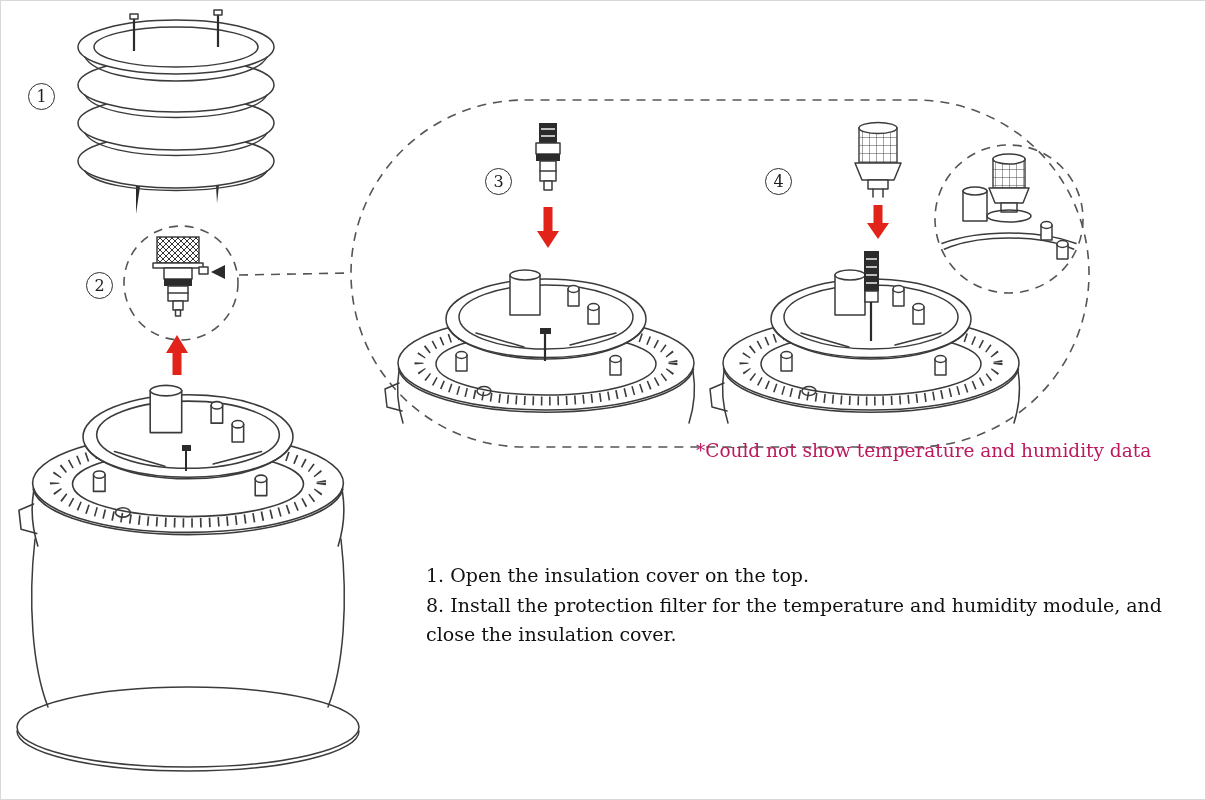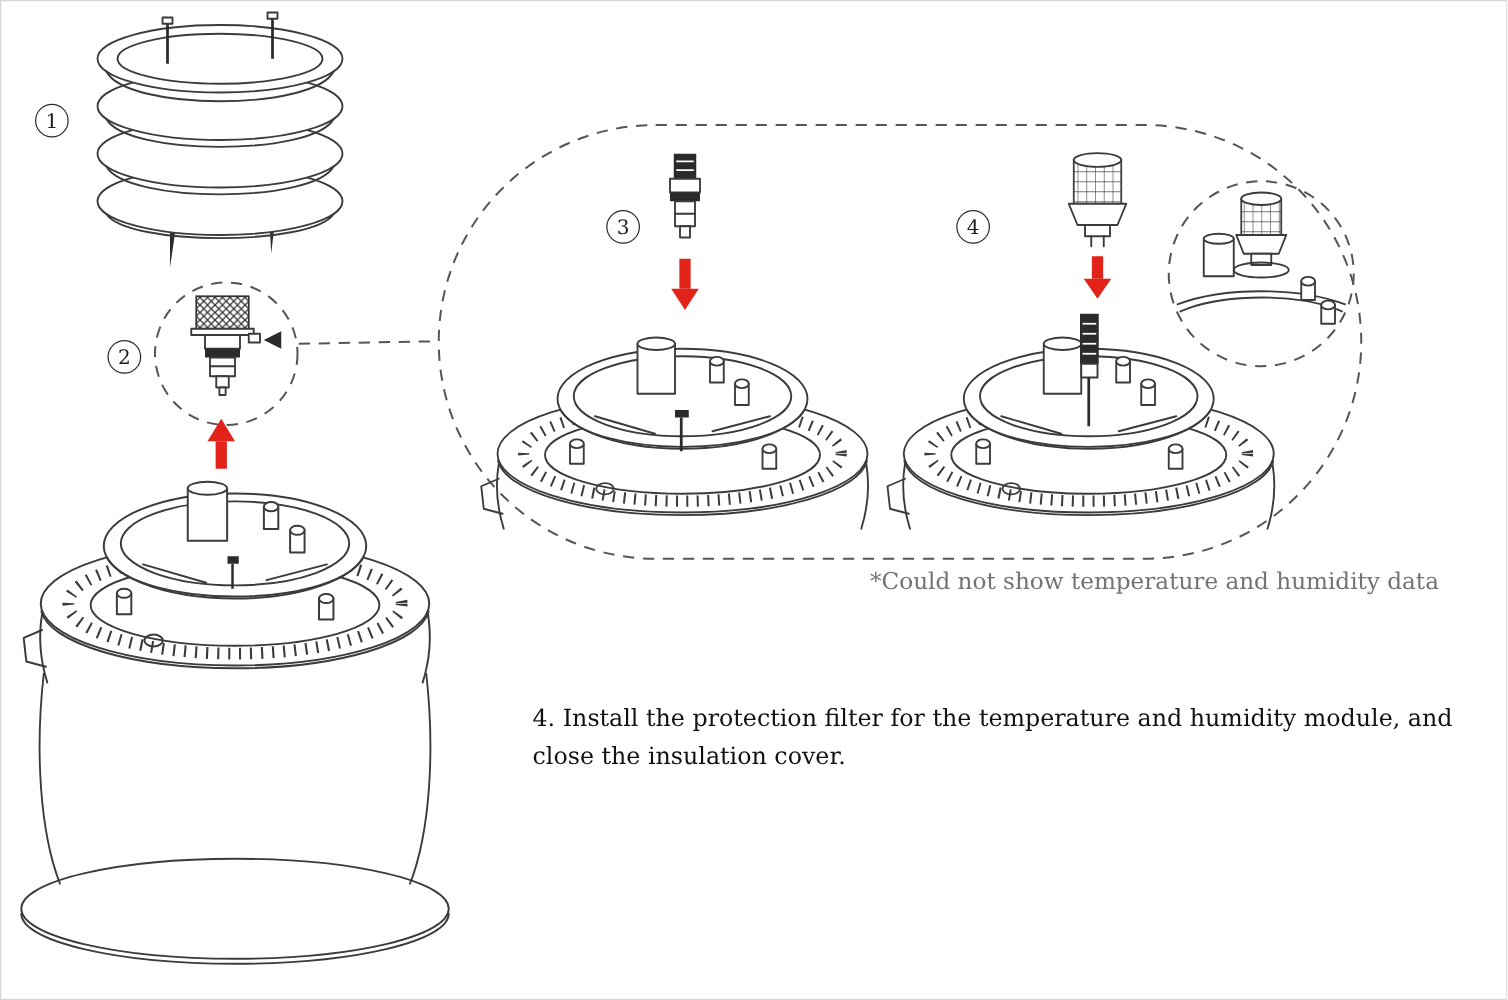--- a/index.html
+++ b/index.html
@@ -19,23 +19,23 @@
     position: absolute;
     width: 27px; height: 27px;
     border: 1.4px solid #2f2f2f;
     border-radius: 50%;
     display: flex; align-items: center; justify-content: center;
     font-size: 16px; color: #1c1c1c; background: #ffffff;
     line-height: 1;
   }
   .note {
     position: absolute;
-    left: 695px; top: 450px;
+    left: 695px; top: 435px;
     font-size: 18.5px; line-height: 30px;
-    color: #737373;
+    color: #be185d;
     white-space: nowrap;
   }
   .instructions {
     position: absolute;
     left: 425px; top: 560px;
     width: 781px;
     font-size: 19px; line-height: 29.5px;
     color: #111111;
   }
   .instructions p { margin: 0; }
@@ -235,16 +235,17 @@
     </div>
   <div class="badge" style="left:764px; top:167px;">
       <span>4</span>
     </div>
 
   <div class="note">
     <div>*Could not show temperature and humidity data</div>
   </div>
 
   <div class="instructions">
-    <p>4. Install the protection filter for the temperature and humidity module, and close the insulation cover.</p>
+    <p>1. Open the insulation cover on the top.</p>
+    <p>8. Install the protection filter for the temperature and humidity module, and close the insulation cover.</p>
   </div>
 
 </div>
 
 </body></html>

